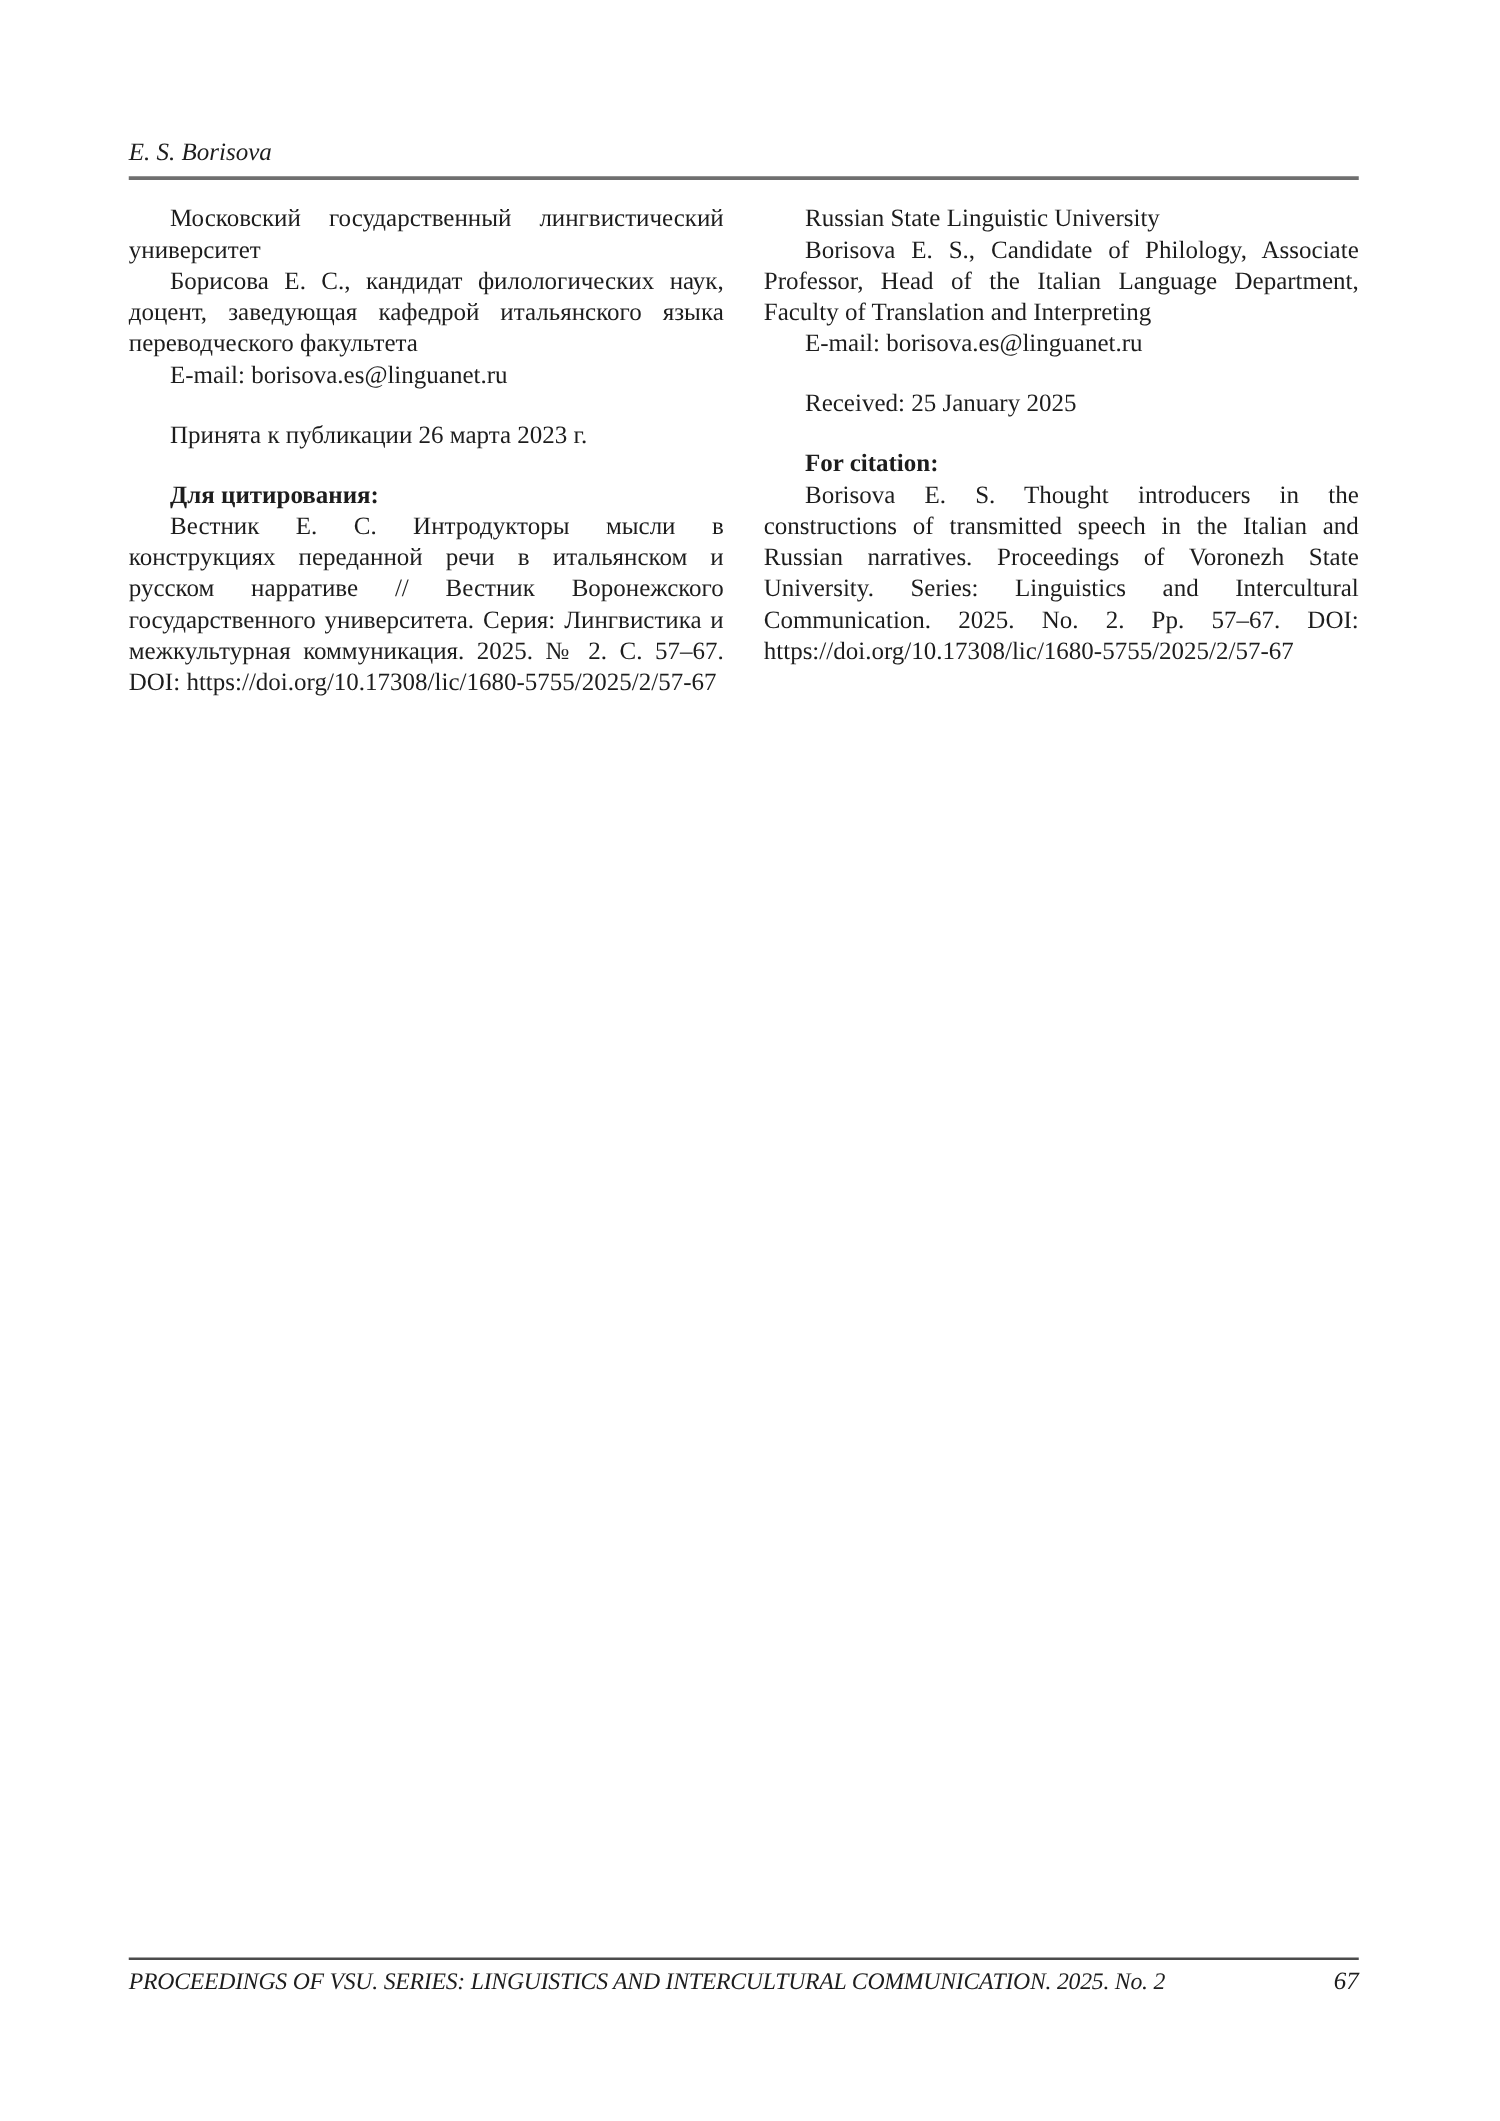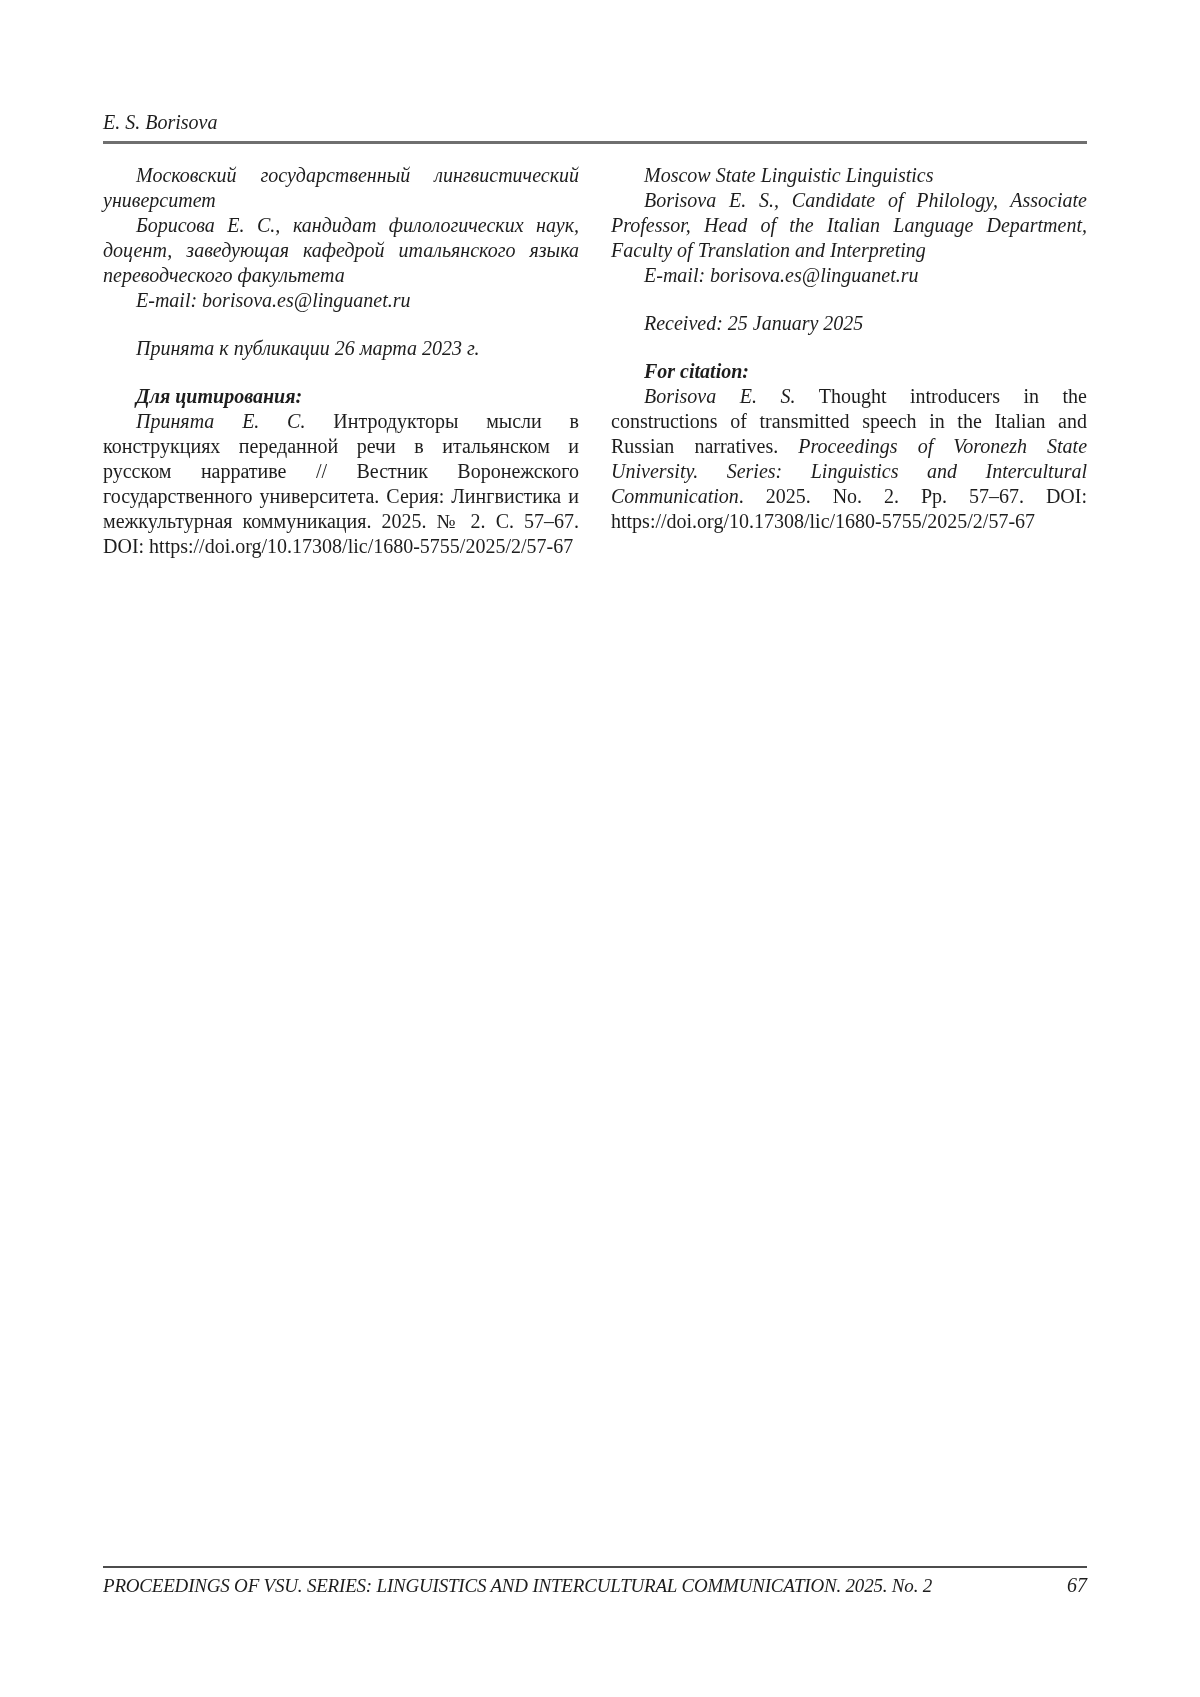--- a/index.html
+++ b/index.html
@@ -37,21 +37,21 @@
     gap: 32px;
     margin-top: 19px;
   }
   .col {
     width: 476px;
     font-size: 20px;
     line-height: 25px;
     text-align: justify;
   }
   .col p { margin: 0; text-indent: 33px; }
-  .italic { font-style: italic; }
+  .italic { }
   .bold { font-weight: bold; }
   .vgap { height: 23px; }
   .footer {
     position: absolute;
     left: 103px;
     top: 1566px;
     width: 984px;
     border-top: 2.5px solid #4c4c4c;
     padding-top: 6px;
   }
@@ -85,25 +85,25 @@
   <div class="columns">
 
     <div class="col">
       <p class="italic">Московский государственный лингвистический университет</p>
       <p class="italic">Борисова Е. С., кандидат филологических наук, доцент, заведующая кафедрой итальянского языка переводческого факультета</p>
       <p class="italic">E-mail: borisova.es@linguanet.ru</p>
       <div class="vgap"></div>
       <p class="italic">Принята к публикации 26 марта 2023 г.</p>
       <div class="vgap"></div>
       <p class="italic bold">Для цитирования:</p>
-      <p><span class="italic">Принята Е. С.</span> <span>Интродукторы мысли в конструкциях переданной речи в итальянском и русском нарративе // Вестник Воронежского государственного университета. Серия: Лингвистика и межкультурная коммуникация. 2025. № 2. С. 57–67. DOI: https://doi.org/10.17308/lic/1680-5755/2025/2/57-67</span></p>
+      <p><span class="italic">Вестник Е. С.</span> <span>Интродукторы мысли в конструкциях переданной речи в итальянском и русском нарративе // Вестник Воронежского государственного университета. Серия: Лингвистика и межкультурная коммуникация. 2025. № 2. С. 57–67. DOI: https://doi.org/10.17308/lic/1680-5755/2025/2/57-67</span></p>
     </div>
 
     <div class="col">
-      <p class="italic">Moscow State Linguistic Linguistics</p>
+      <p class="italic">Russian State Linguistic University</p>
       <p class="italic">Borisova E. S., Candidate of Philology, Associate Professor, Head of the Italian Language Department, Faculty of Translation and Interpreting</p>
       <p class="italic">E-mail: borisova.es@linguanet.ru</p>
       <div class="vgap"></div>
       <p class="italic">Received: 25 January 2025</p>
       <div class="vgap"></div>
       <p class="italic bold">For citation:</p>
       <p><span class="italic">Borisova E. S.</span> <span>Thought introducers in the constructions of transmitted speech in the Italian and Russian narratives.</span> <span class="italic">Proceedings of Voronezh State University. Series: Linguistics and Intercultural Communication</span><span>. 2025. No. 2. Pp. 57–67. DOI: https://doi.org/10.17308/lic/1680-5755/2025/2/57-67</span></p>
     </div>
 
   </div>

